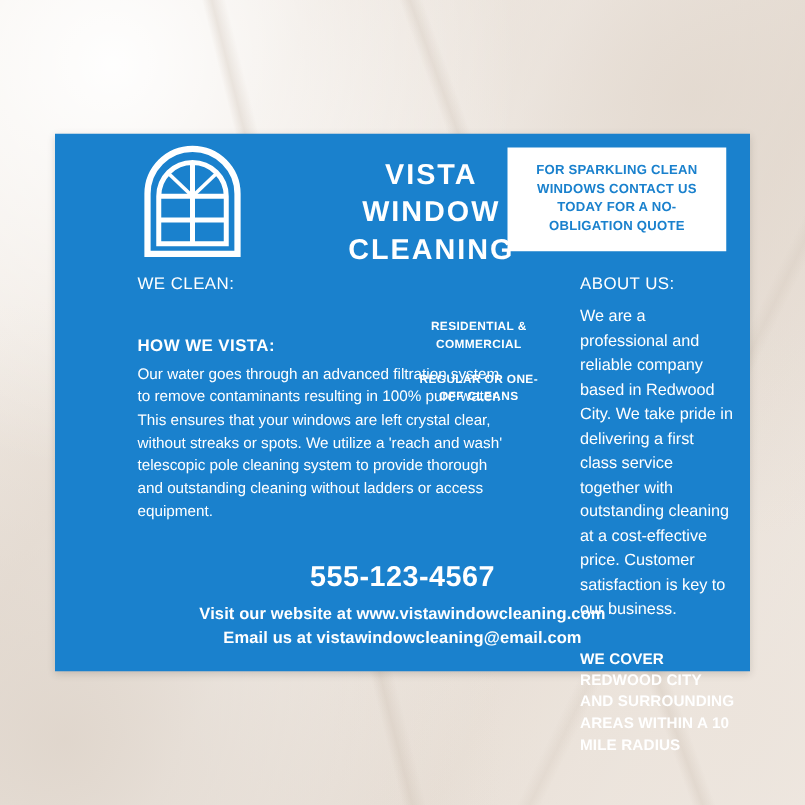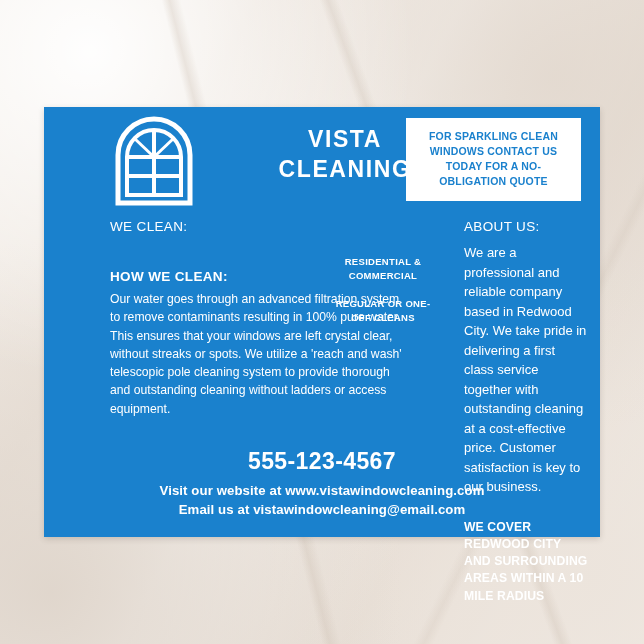--- a/index.html
+++ b/index.html
@@ -199,36 +199,37 @@
         <line x1="44" y1="15" x2="44" y2="80" stroke="#ffffff" stroke-width="4"></line>
         <line x1="17" y1="42" x2="71" y2="42" stroke="#ffffff" stroke-width="4"></line>
         <line x1="17" y1="61" x2="71" y2="61" stroke="#ffffff" stroke-width="4"></line>
         <line x1="24" y1="23" x2="44" y2="42" stroke="#ffffff" stroke-width="3"></line>
         <line x1="64" y1="23" x2="44" y2="42" stroke="#ffffff" stroke-width="3"></line>
       </svg>
     </span>
 
     <div class="brand">
       <div>VISTA</div>
+      <div>WINDOW</div>
       <div>CLEANING</div>
     </div>
 
     <div class="quote-box">
       <span>FOR SPARKLING CLEAN WINDOWS CONTACT US TODAY FOR A NO-OBLIGATION QUOTE</span>
     </div>
   </div>
 
   <div class="body-area">
 
     <div class="col-left">
       <div class="sec-title">WE CLEAN:</div>
 
       <div style="height:26px"></div>
 
-      <div class="how-title">HOW WE CLEAN:</div>
+      <div class="how-title">HOW WE VISTA:</div>
       <div class="how-body">Our water goes through an advanced filtration system to remove contaminants resulting in 100% pure water. This ensures that your windows are left crystal clear, without streaks or spots. We utilize a 'reach and wash' telescopic pole cleaning system to provide thorough and outstanding cleaning without ladders or access equipment.</div>
     </div>
 
     <div class="col-mid">
       <div class="mid-block">RESIDENTIAL &amp; COMMERCIAL</div>
       <div class="mid-block">REGULAR OR ONE-OFF CLEANS</div>
     </div>
 
     <div class="col-right">
       <div class="sec-title">ABOUT US:</div>

